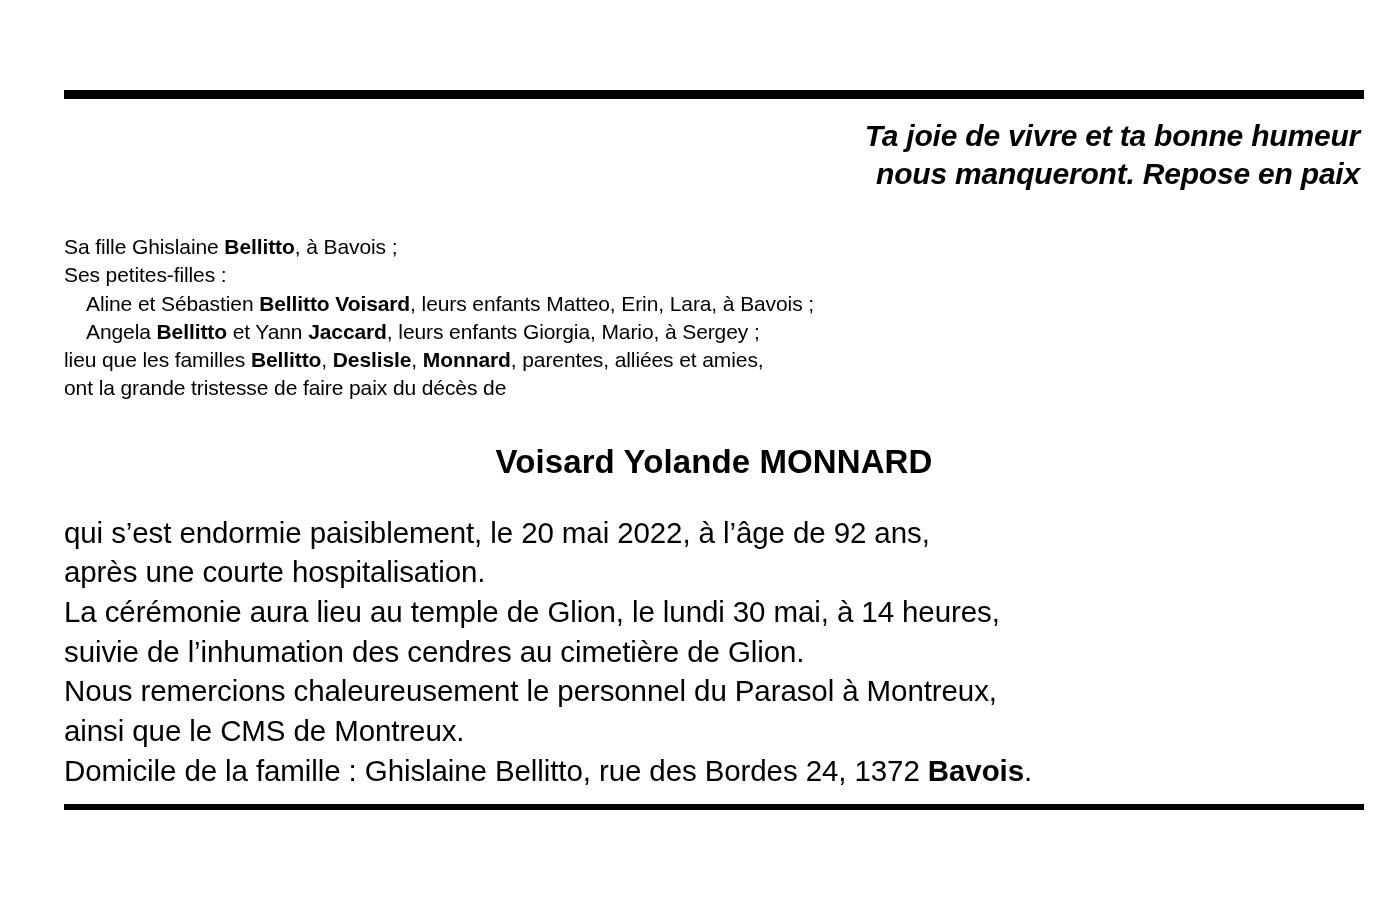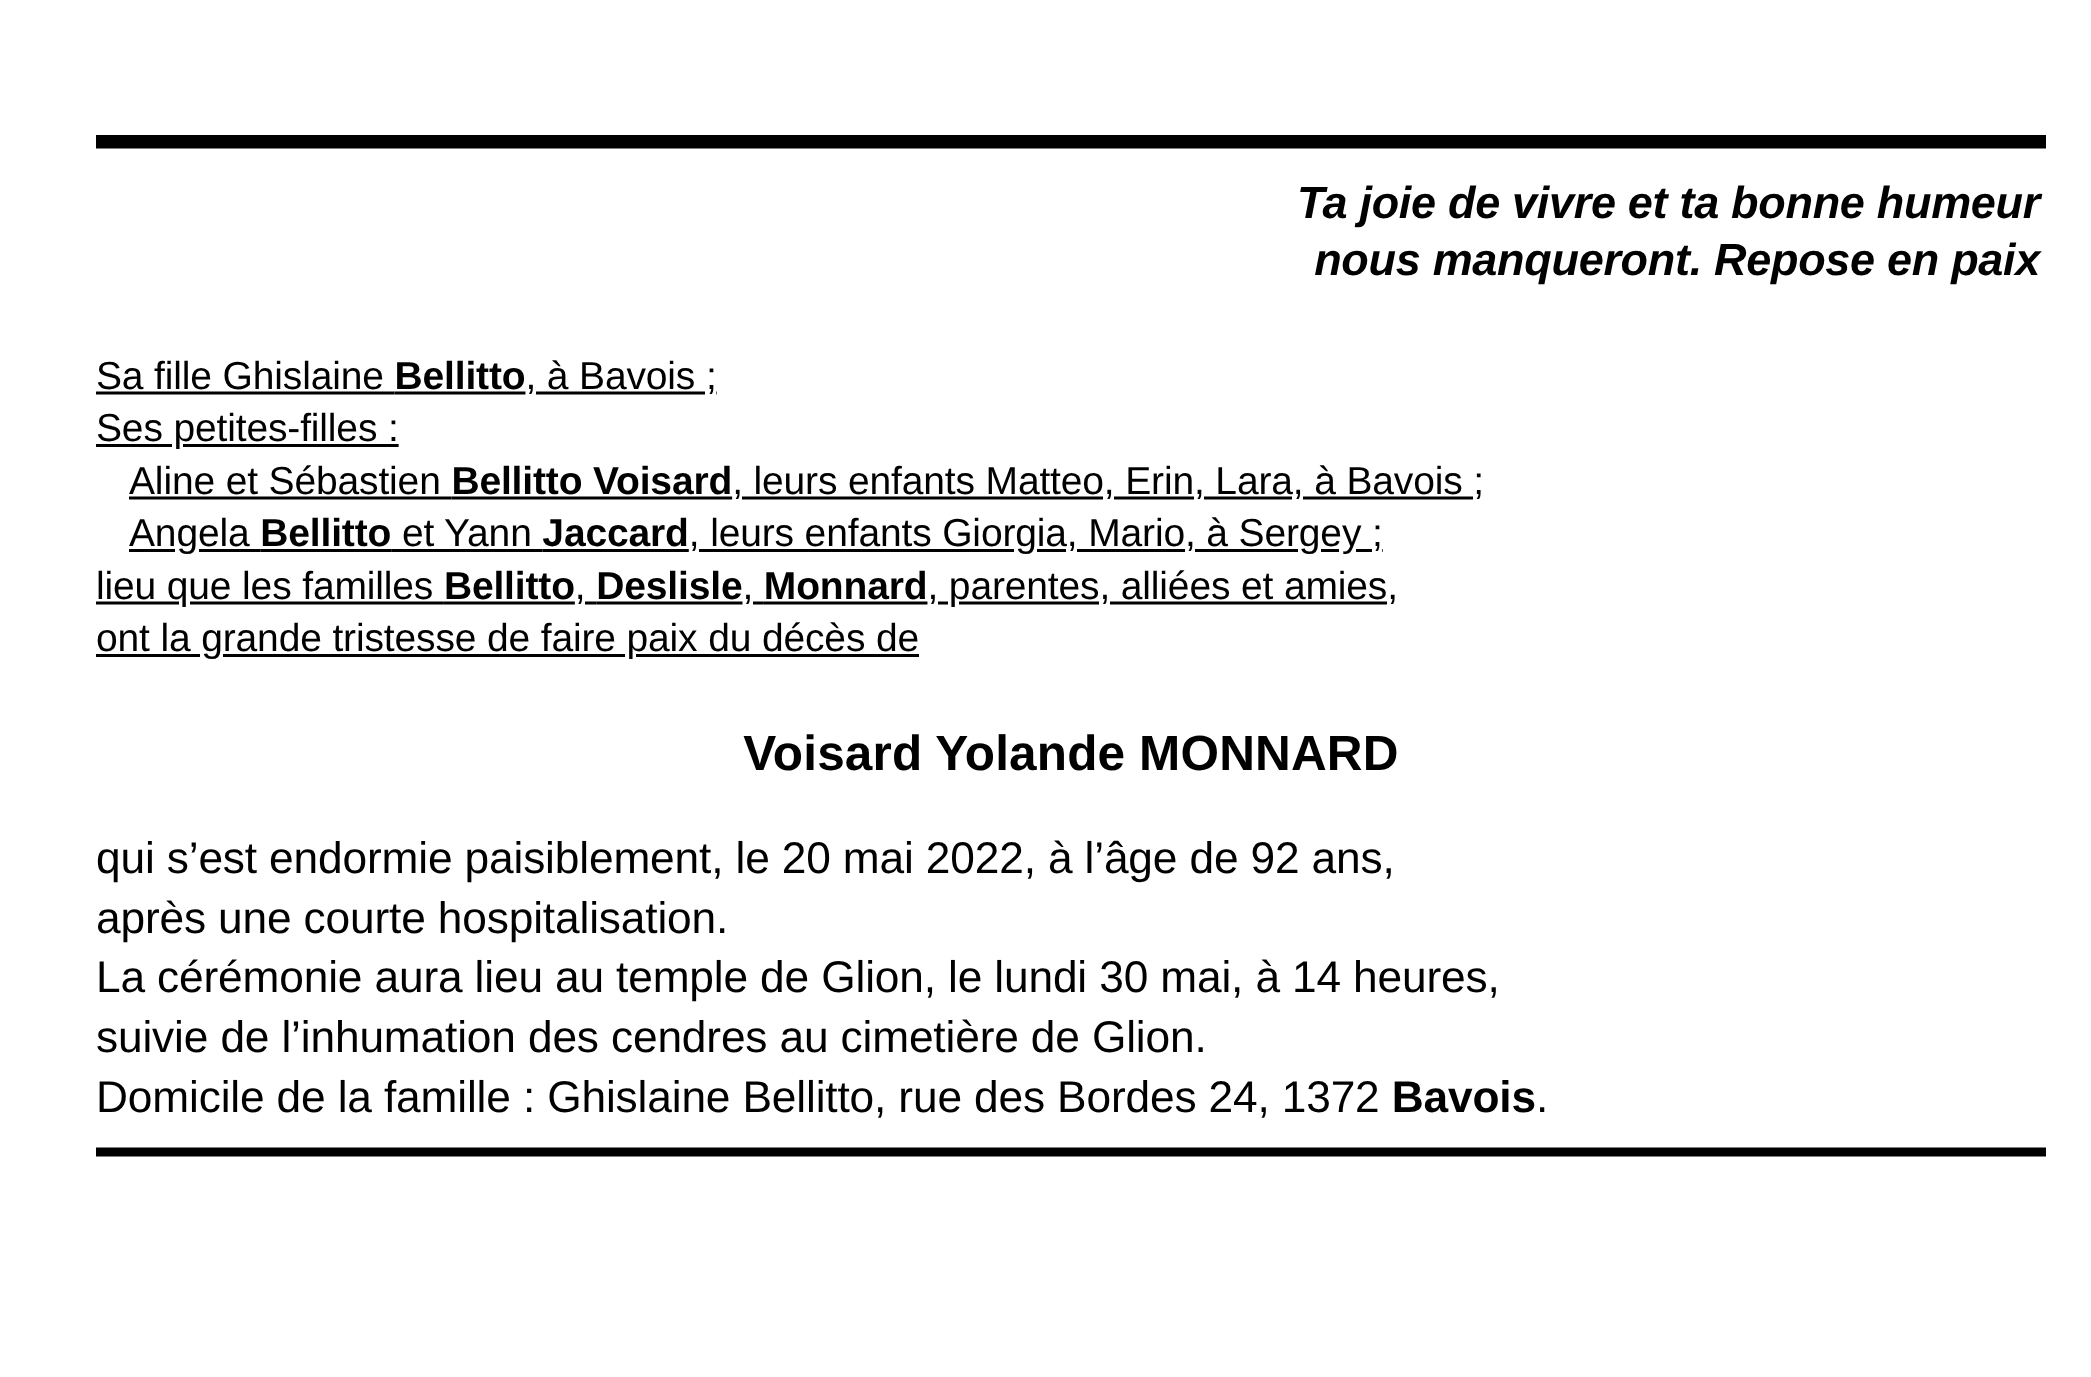--- a/index.html
+++ b/index.html
@@ -41,25 +41,24 @@
     text-align: right;
     font-style: italic;
     font-weight: bold;
     font-size: 30px;
     line-height: 1.27;
     padding-top: 18px;
     padding-right: 4px;
     letter-spacing: -0.2px;
   }
   .family-block {
-    font-size: 26px;
+    font-size: 21px;
     line-height: 1.345;
     padding-top: 40px;
     letter-spacing: -0.1px;
-    text-decoration: underline;
   }
   .family-block .indent {
     padding-left: 22px;
   }
   .deceased-name {
     text-align: center;
     font-weight: bold;
     font-size: 33px;
     padding-top: 40px;
     padding-bottom: 10px;
@@ -99,19 +98,21 @@
         <div class="line"><span>ont la grande tristesse de faire paix du décès de</span></div>
       </div>
 
     <div class="deceased-name">Voisard Yolande MONNARD</div>
 
     <div class="details-block" id="details-block">
         <div class="line"><span>qui s’est endormie paisiblement, le 20 mai 2022, à l’âge de 92 ans,</span></div>
         <div class="line"><span>après une courte hospitalisation.</span></div>
         <div class="line"><span>La cérémonie aura lieu au temple de Glion, le lundi 30 mai, à 14 heures,</span></div>
         <div class="line"><span>suivie de l’inhumation des cendres au cimetière de Glion.</span></div>
+        <div class="line"><span>Nous remercions chaleureusement le personnel du Parasol à Montreux,</span></div>
+        <div class="line"><span>ainsi que le CMS de Montreux.</span></div>
         <div class="line"><span>Domicile de la famille : Ghislaine Bellitto, rue des Bordes 24, 1372 </span><b>Bavois</b><span>.</span></div>
       </div>
 
     <div class="rule-bottom"></div>
 
   </div>
 </div>
 
 </body></html>

